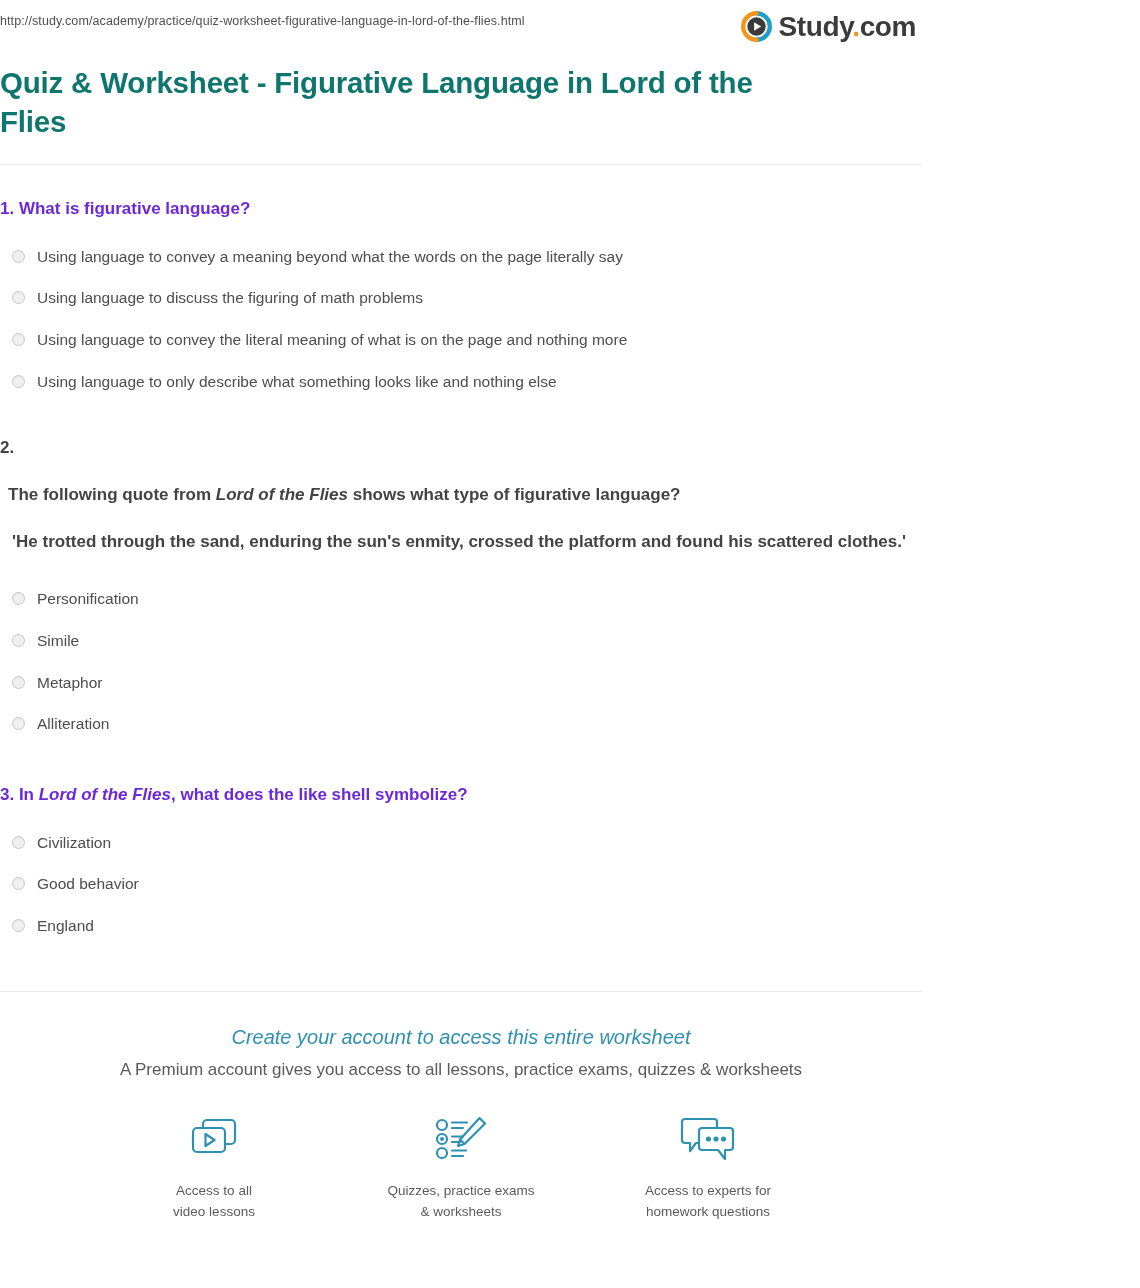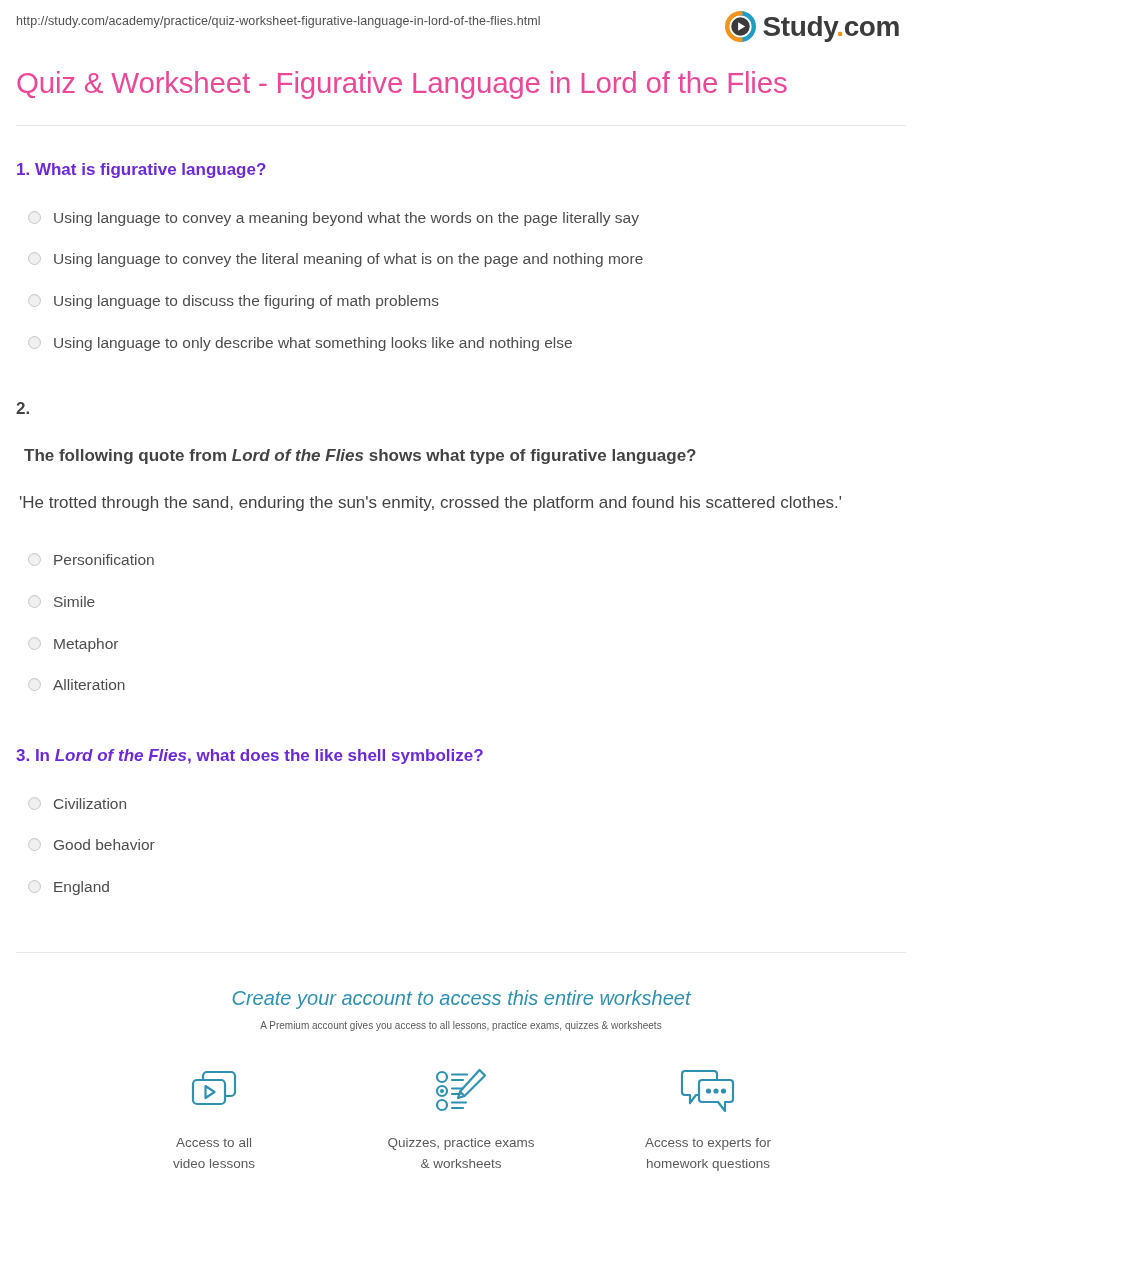--- a/index.html
+++ b/index.html
@@ -11,21 +11,21 @@
   }
   body {
     width: 1140px;
     min-height: 1288px;
     font-family: "Liberation Sans", "DejaVu Sans", sans-serif;
     color: #555555;
     -webkit-font-smoothing: antialiased;
   }
   .page {
     width: 922px;
-    padding: 0 16px;
+    padding: 0 0;
     position: relative;
   }
 
   
   .topbar {
     display: flex;
     align-items: flex-start;
     justify-content: space-between;
     padding: 11px 0 0 0;
     min-height: 48px;
@@ -59,22 +59,22 @@
     letter-spacing: -0.4px;
     line-height: 1;
     white-space: nowrap;
   }
   .logo-text .dot { color: #f3941d; }
 
   
   h1.page-title {
     font-size: 29.5px;
     line-height: 1.32;
-    font-weight: 400;
-    color: #ec4899;
+    font-weight: 700;
+    color: #0f766e;
     margin: 16px 0 0 0;
     letter-spacing: -0.2px;
     max-width: 800px;
   }
   .rule {
     border: 0;
     border-top: 1px solid #e8e8e8;
     margin: 22px 0 0 0;
     height: 0;
   }
@@ -101,24 +101,24 @@
   }
   .q-sub {
     font-size: 17px;
     font-weight: 700;
     color: #434343;
     line-height: 1.45;
     margin: 0 0 22px 8px;
   }
   .q-quote {
     font-size: 17px;
-    font-weight: 400;
+    font-weight: 700;
     color: #434343;
     line-height: 1.45;
-    margin: 3px;
+    margin: 12px;
   }
   .options {
     list-style: none;
     margin: 14px 0 0 0;
     padding: 0;
   }
   .option {
     display: flex;
     align-items: flex-start;
     gap: 12px;
@@ -155,21 +155,21 @@
   .cta-link {
     display: inline-block;
     font-size: 20px;
     color: #2f91b0;
     text-decoration: none;
     line-height: 1.3;
     font-weight: 400;
     font-style: italic;
   }
   .cta-sub {
-    font-size: 10px;
+    font-size: 17px;
     color: #5a5a5a;
     margin-top: 8px;
     line-height: 1.4;
   }
   .features {
     display: flex;
     justify-content: center;
     align-items: flex-start;
     gap: 11px;
     margin: 30px auto 0 auto;
@@ -221,25 +221,25 @@
 
     <section class="question">
       <p class="q-head"><span>1. </span><span>What is figurative language?</span></p>
       <ul class="options">
         <li class="option">
           <span class="radio"></span>
           <span class="option-label">Using language to convey a meaning beyond what the words on the page literally say</span>
         </li>
         <li class="option">
           <span class="radio"></span>
+          <span class="option-label">Using language to discuss the figuring of math problems</span>
+        </li>
+        <li class="option">
+          <span class="radio"></span>
           <span class="option-label">Using language to convey the literal meaning of what is on the page and nothing more</span>
-        </li>
-        <li class="option">
-          <span class="radio"></span>
-          <span class="option-label">Using language to discuss the figuring of math problems</span>
         </li>
         <li class="option">
           <span class="radio"></span>
           <span class="option-label">Using language to only describe what something looks like and nothing else</span>
         </li>
       </ul>
     </section>
 
     <section class="question" style="padding-top:34px;">
       <p class="q-num-alone">2.</p>

